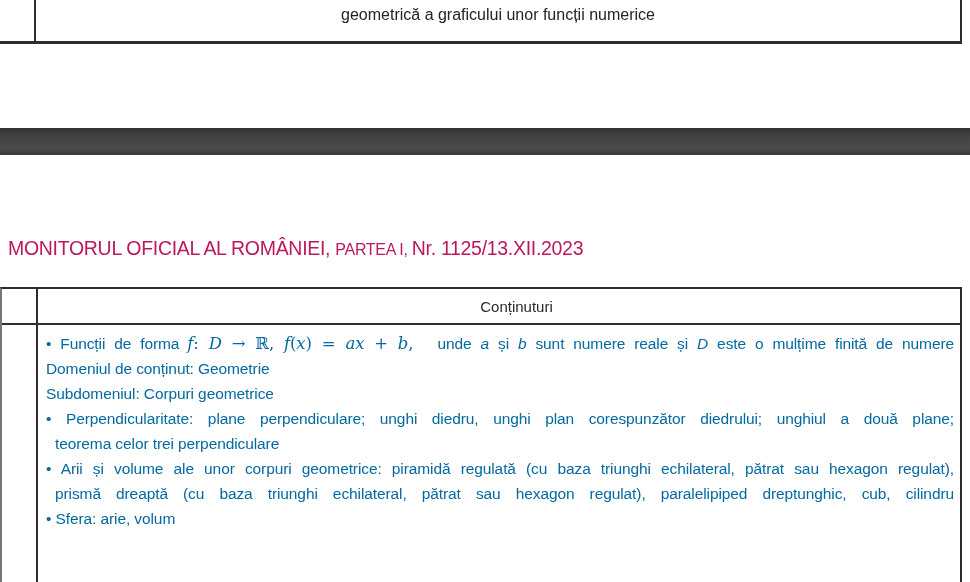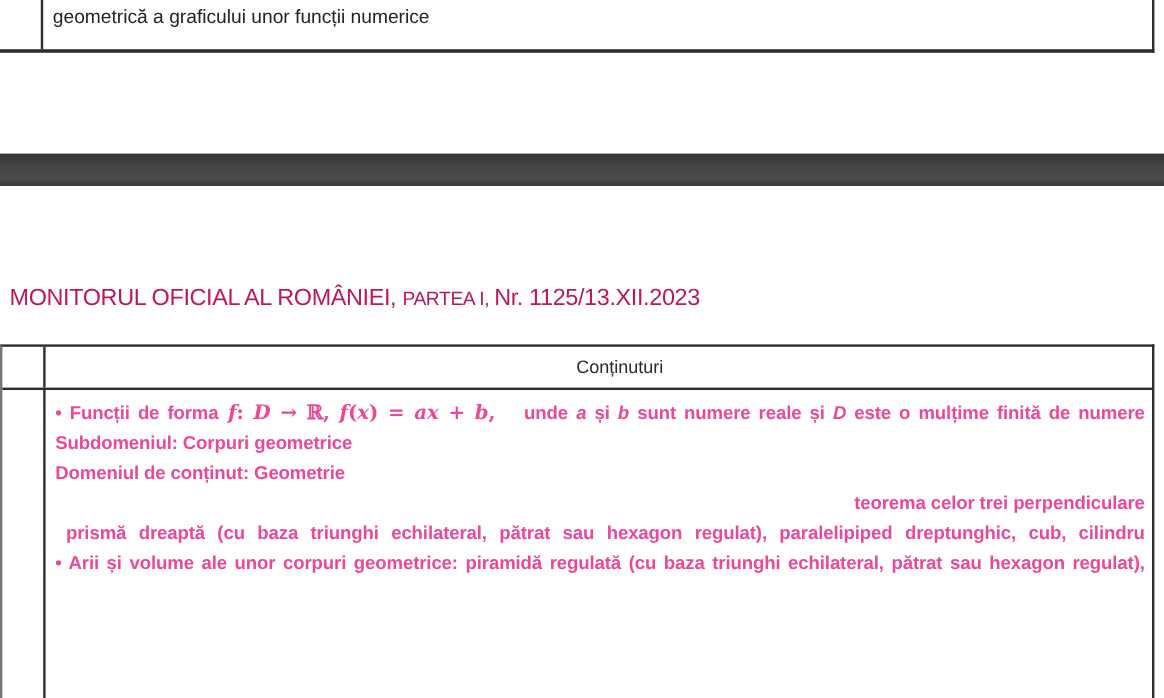--- a/index.html
+++ b/index.html
@@ -16,21 +16,21 @@
     position:absolute;top:0;left:0;width:962px;height:44px;
     box-sizing:border-box;
     border-bottom:3px solid #2e2e2e;
     border-right:2px solid #2e2e2e;
     display:flex;
   }
   .prev-table .cell-narrow{
     width:36px;box-sizing:border-box;border-right:2.5px solid #2e2e2e;
   }
   .prev-table .cell-wide{
-    flex:1;padding:3px 8px 0 8px;font-size:16px;line-height:24px;
+    flex:1;padding:3px 8px 0 8px;font-size:16px;line-height:24px;text-align:center;
   }
 
   
   .page-gap{
     position:absolute;left:0;top:128px;width:970px;height:27px;
     background:linear-gradient(to bottom,#333335 0%,#454547 40%,#4b4b4d 78%,#39393b 100%);
   }
 
   
   .masthead{
@@ -57,24 +57,24 @@
   }
   .contents-table .hrow .cell-wide{
     flex:1;display:flex;align-items:center;justify-content:center;
     font-size:15px;color:#2a2a2a;
   }
   .contents-table .crow .cell-wide{
     flex:1;padding:6px 6px 0 8px;overflow:hidden;
   }
 
   .line{
-    font-size:15.5px;line-height:25px;color:#ec4899;letter-spacing:-0.1px;font-weight:bold;
+    font-size:15.5px;line-height:25px;color:#0369a1;letter-spacing:-0.1px;
   }
   .line.justify{text-align:justify;text-align-last:justify;}
-  .line.indent{padding-left:9px;text-align:right;}
+  .line.indent{padding-left:9px;}
 
   
   .seg-i{font-style:italic;}
   .seg-m{font-family:"DejaVu Serif",serif;font-style:italic;font-size:16.5px;}
   .seg-u{font-family:"DejaVu Serif",serif;font-size:16.5px;}
   .seg-s8{display:inline-block;width:8px;}
   .seg-s24{display:inline-block;width:24px;}
 </style>
 </head>
 <body>
@@ -90,20 +90,22 @@
 
 <div class="contents-table">
   <div class="hrow">
     <div class="cell-narrow"></div>
     <div class="cell-wide">Conținuturi</div>
   </div>
   <div class="crow">
     <div class="cell-narrow"></div>
     <div class="cell-wide">
       <div class="line justify"><span>• Funcții de forma</span><span class="seg-s8"></span><span class="seg-m">f</span><span class="seg-u">: </span><span class="seg-m">D</span><span class="seg-u"> → ℝ, </span><span class="seg-m">f</span><span class="seg-u">(</span><span class="seg-m">x</span><span class="seg-u">) = </span><span class="seg-m">ax</span><span class="seg-u"> + </span><span class="seg-m">b</span><span class="seg-u">,</span><span class="seg-s24"></span><span>unde </span><span class="seg-i">a</span><span> și </span><span class="seg-i">b</span><span> sunt numere reale și </span><span class="seg-i">D</span><span> este o mulțime finită de numere</span></div>
+      <div class="line"><span>Domeniul de conținut: Geometrie</span></div>
       <div class="line"><span>Subdomeniul: Corpuri geometrice</span></div>
-      <div class="line"><span>Domeniul de conținut: Geometrie</span></div>
+      <div class="line justify"><span>• Perpendicularitate: plane perpendiculare; unghi diedru, unghi plan corespunzător diedrului; unghiul a două plane;</span></div>
       <div class="line indent"><span>teorema celor trei perpendiculare</span></div>
+      <div class="line justify"><span>• Arii și volume ale unor corpuri geometrice: piramidă regulată (cu baza triunghi echilateral, pătrat sau hexagon regulat),</span></div>
       <div class="line justify indent"><span>prismă dreaptă (cu baza triunghi echilateral, pătrat sau hexagon regulat), paralelipiped dreptunghic, cub, cilindru</span></div>
-      <div class="line justify"><span>• Arii și volume ale unor corpuri geometrice: piramidă regulată (cu baza triunghi echilateral, pătrat sau hexagon regulat),</span></div>
+      <div class="line"><span>• Sfera: arie, volum</span></div>
     </div>
   </div>
 </div>
 
 </body></html>

